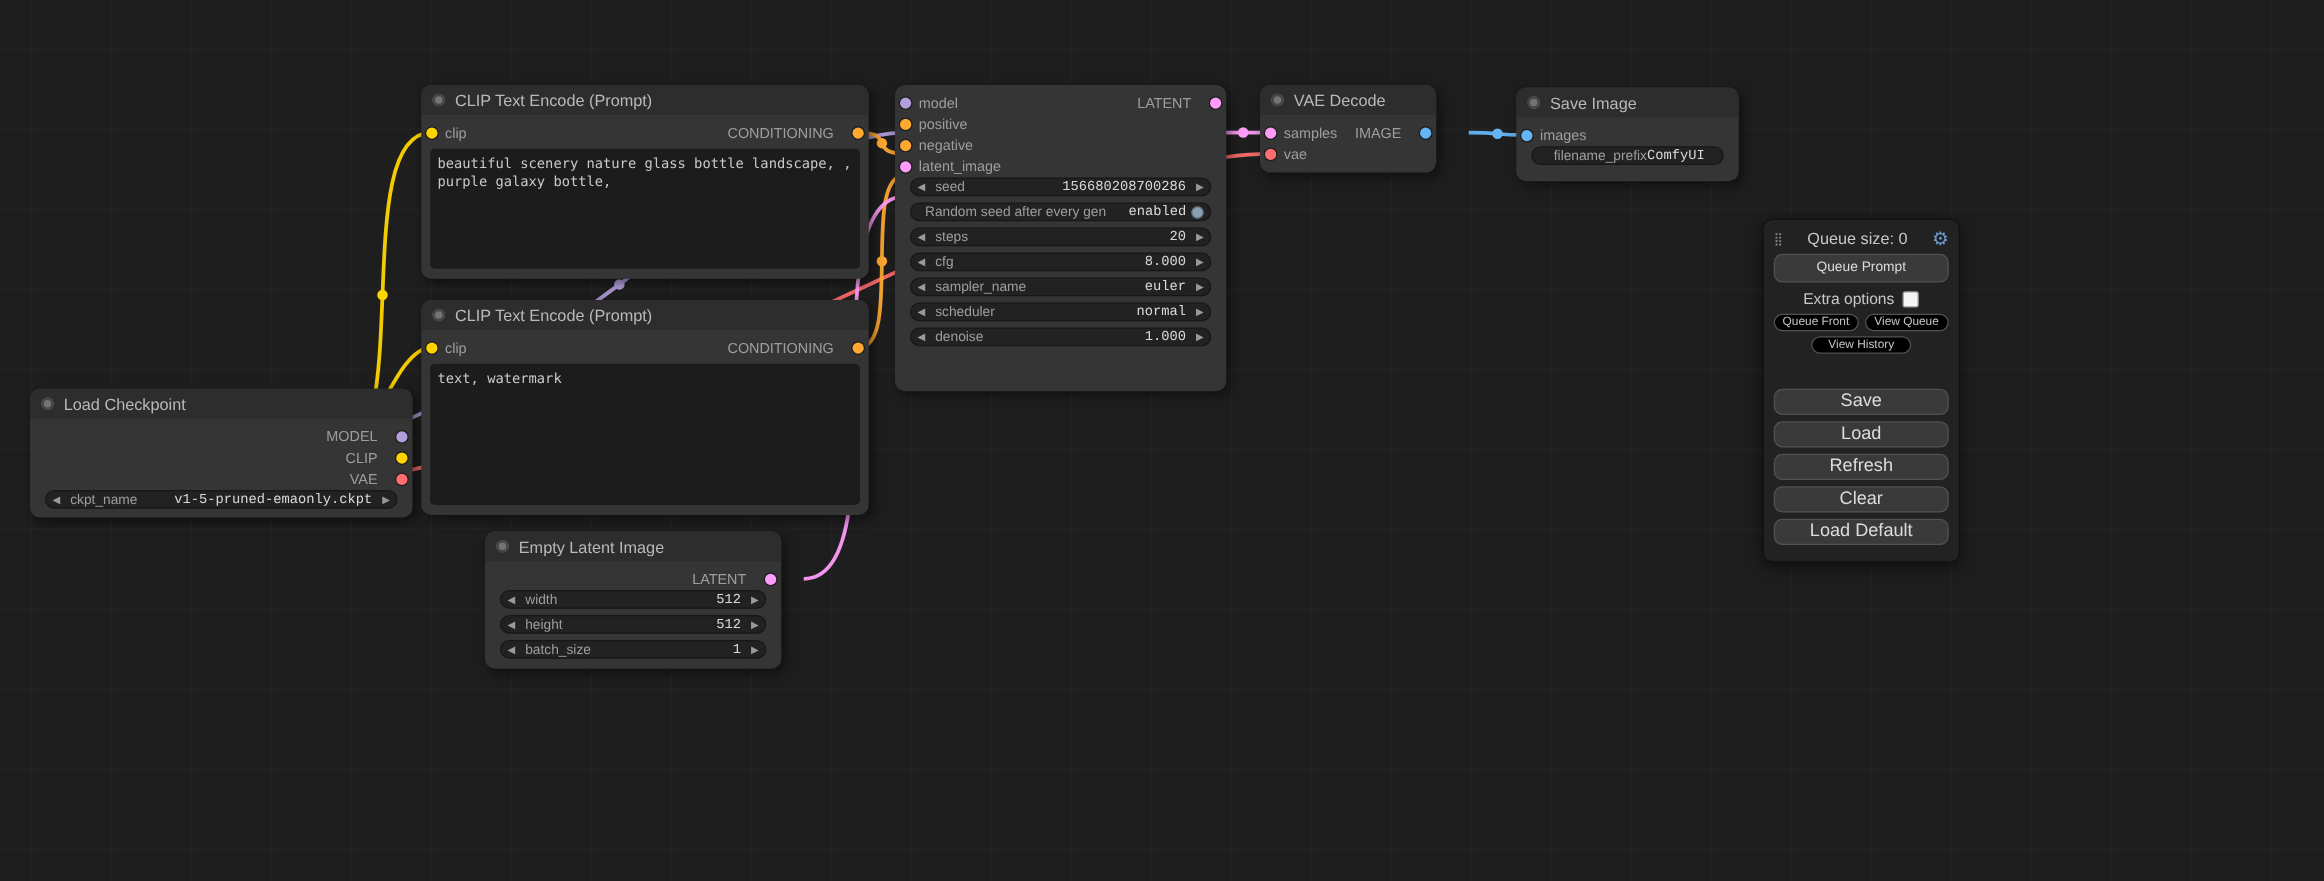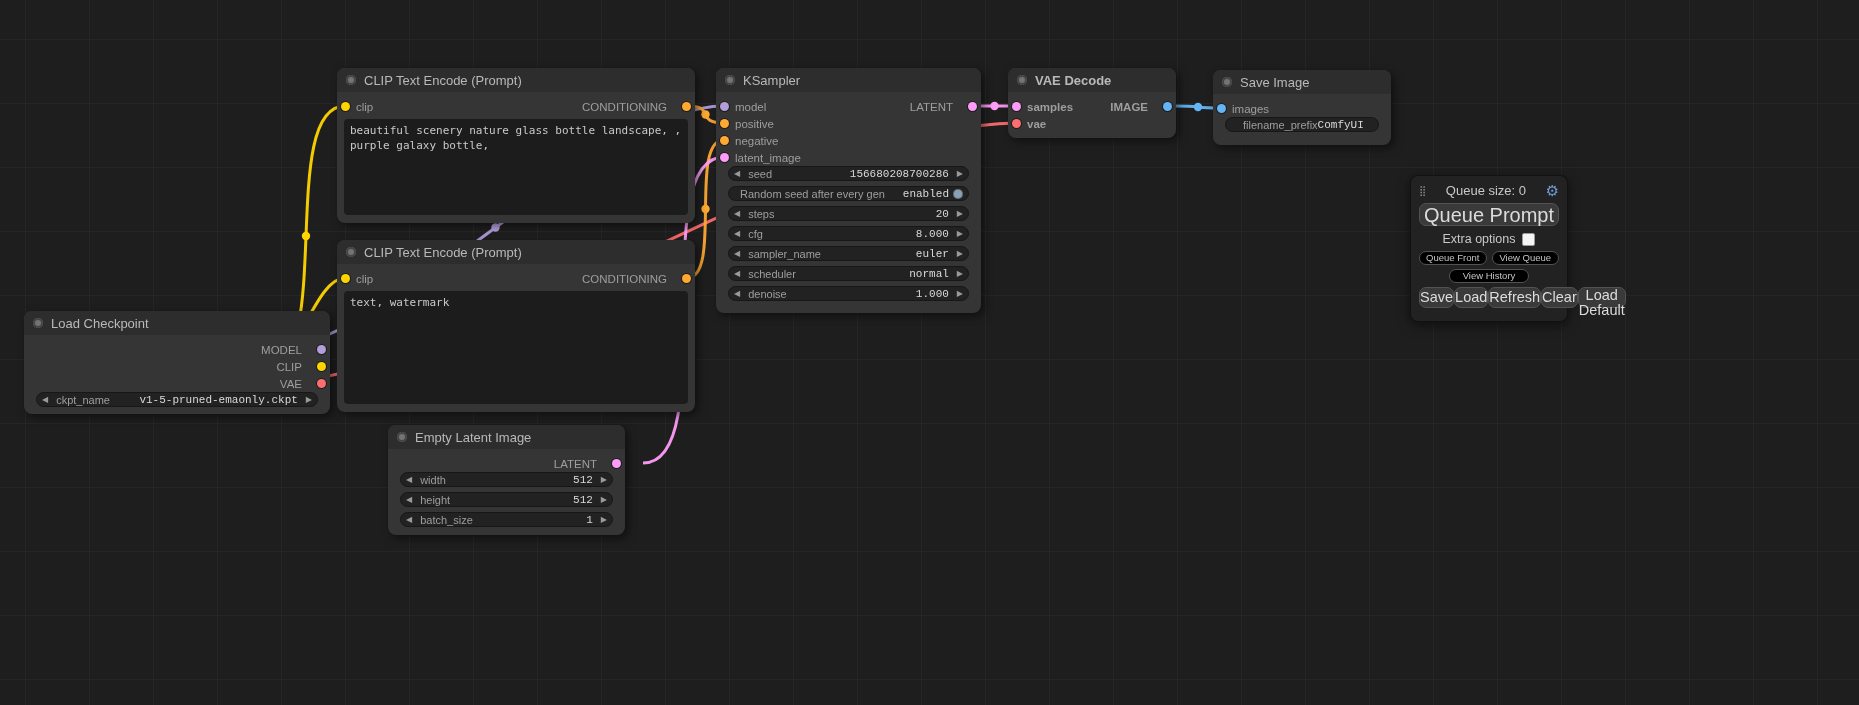--- a/index.html
+++ b/index.html
@@ -160,21 +160,21 @@
     border: 1px solid #525252;
     border-radius: 7px;
     color: #dcdcdc;
     font-size: 14.5px;
     font-family: inherit;
     line-height: 1;
     padding: 0;
     margin: 0 0 5px;
     cursor: pointer;
   }
-  .qp-primary { height: 23px; font-size: 20px; margin-bottom: 5px; }
+  .qp-primary { height: 23px; font-size: 11px; margin-bottom: 5px; }
   .qp-extra {
     display: flex;
     align-items: center;
     justify-content: center;
     gap: 7px;
     color: #c8c8c8;
     font-size: 12.5px;
     margin: 1px 0 5px;
   }
   .qp-checkbox {
@@ -194,21 +194,21 @@
     border-radius: 7px;
     color: #c5c5c5;
     font-size: 9.5px;
     font-family: inherit;
     line-height: 1;
     padding: 0 6px;
     cursor: pointer;
     white-space: nowrap;
   }
   .qp-row-center .qp-small { flex: 0 0 auto; padding: 0 13px; }
-  .qp-group { margin-top: 0; display: flex; flex-direction: row; }
+  .qp-group { margin-top: 24px; display: flex; flex-direction: column; }
 </style>
 </head>
 <body>
 
 <div id="graph">
   <svg id="wires" class="wires" width="1859" height="705">
       <path d="M 267 349 C 396.39715993792134 349 594.6028400620787 106 724 106" stroke="#B39DDB" class="wire"></path>
       <circle cx="495.5" cy="227.5" r="4.2" fill="#B39DDB"></circle>
       <path d="M 267 366 C 334.86199230791857 366 277.13800769208143 106 345 106" stroke="#FFD500" class="wire"></path>
       <circle cx="306" cy="236" r="4.2" fill="#FFD500"></circle>
@@ -332,24 +332,20 @@
       </div>
       <div class="widget widget-stepper">
         <span class="warrow">◀</span>
         <span class="wname">batch_size</span>
         <span class="wspace"></span>
         <span class="wvalue">1</span>
         <span class="warrow">▶</span>
       </div>
     </div>
     <div class="node" style="left: 716px; top: 68px; width: 265px; height: 245px;">
-      <div class="node-title">
-        <span class="collapse-dot"></span>
-        <span class="node-title-text">KSampler</span>
-      </div>
       <div class="slots">
         <div class="slot-row">
           <div class="slot-in">
             <span class="slot-dot" style="background: rgb(179, 157, 219);"></span>
             <span class="slot-label">model</span>
           </div>
           <div class="slot-out">
             <span class="slot-label">LATENT</span>
             <span class="slot-dot" style="background: rgb(255, 156, 249);"></span>
           </div>
@@ -418,21 +414,21 @@
         <span class="warrow">▶</span>
       </div>
       <div class="widget widget-stepper">
         <span class="warrow">◀</span>
         <span class="wname">denoise</span>
         <span class="wspace"></span>
         <span class="wvalue">1.000</span>
         <span class="warrow">▶</span>
       </div>
     </div>
-    <div class="node" style="left: 1008px; top: 68px; width: 168px; height: 70px; font-weight: bold;">
+    <div class="node" style="left: 1008px; top: 68px; width: 141px; height: 70px;">
       <div class="node-title">
         <span class="collapse-dot"></span>
         <span class="node-title-text">VAE Decode</span>
       </div>
       <div class="slots">
         <div class="slot-row">
           <div class="slot-in">
             <span class="slot-dot" style="background: rgb(255, 156, 249);"></span>
             <span class="slot-label">samples</span>
           </div>

